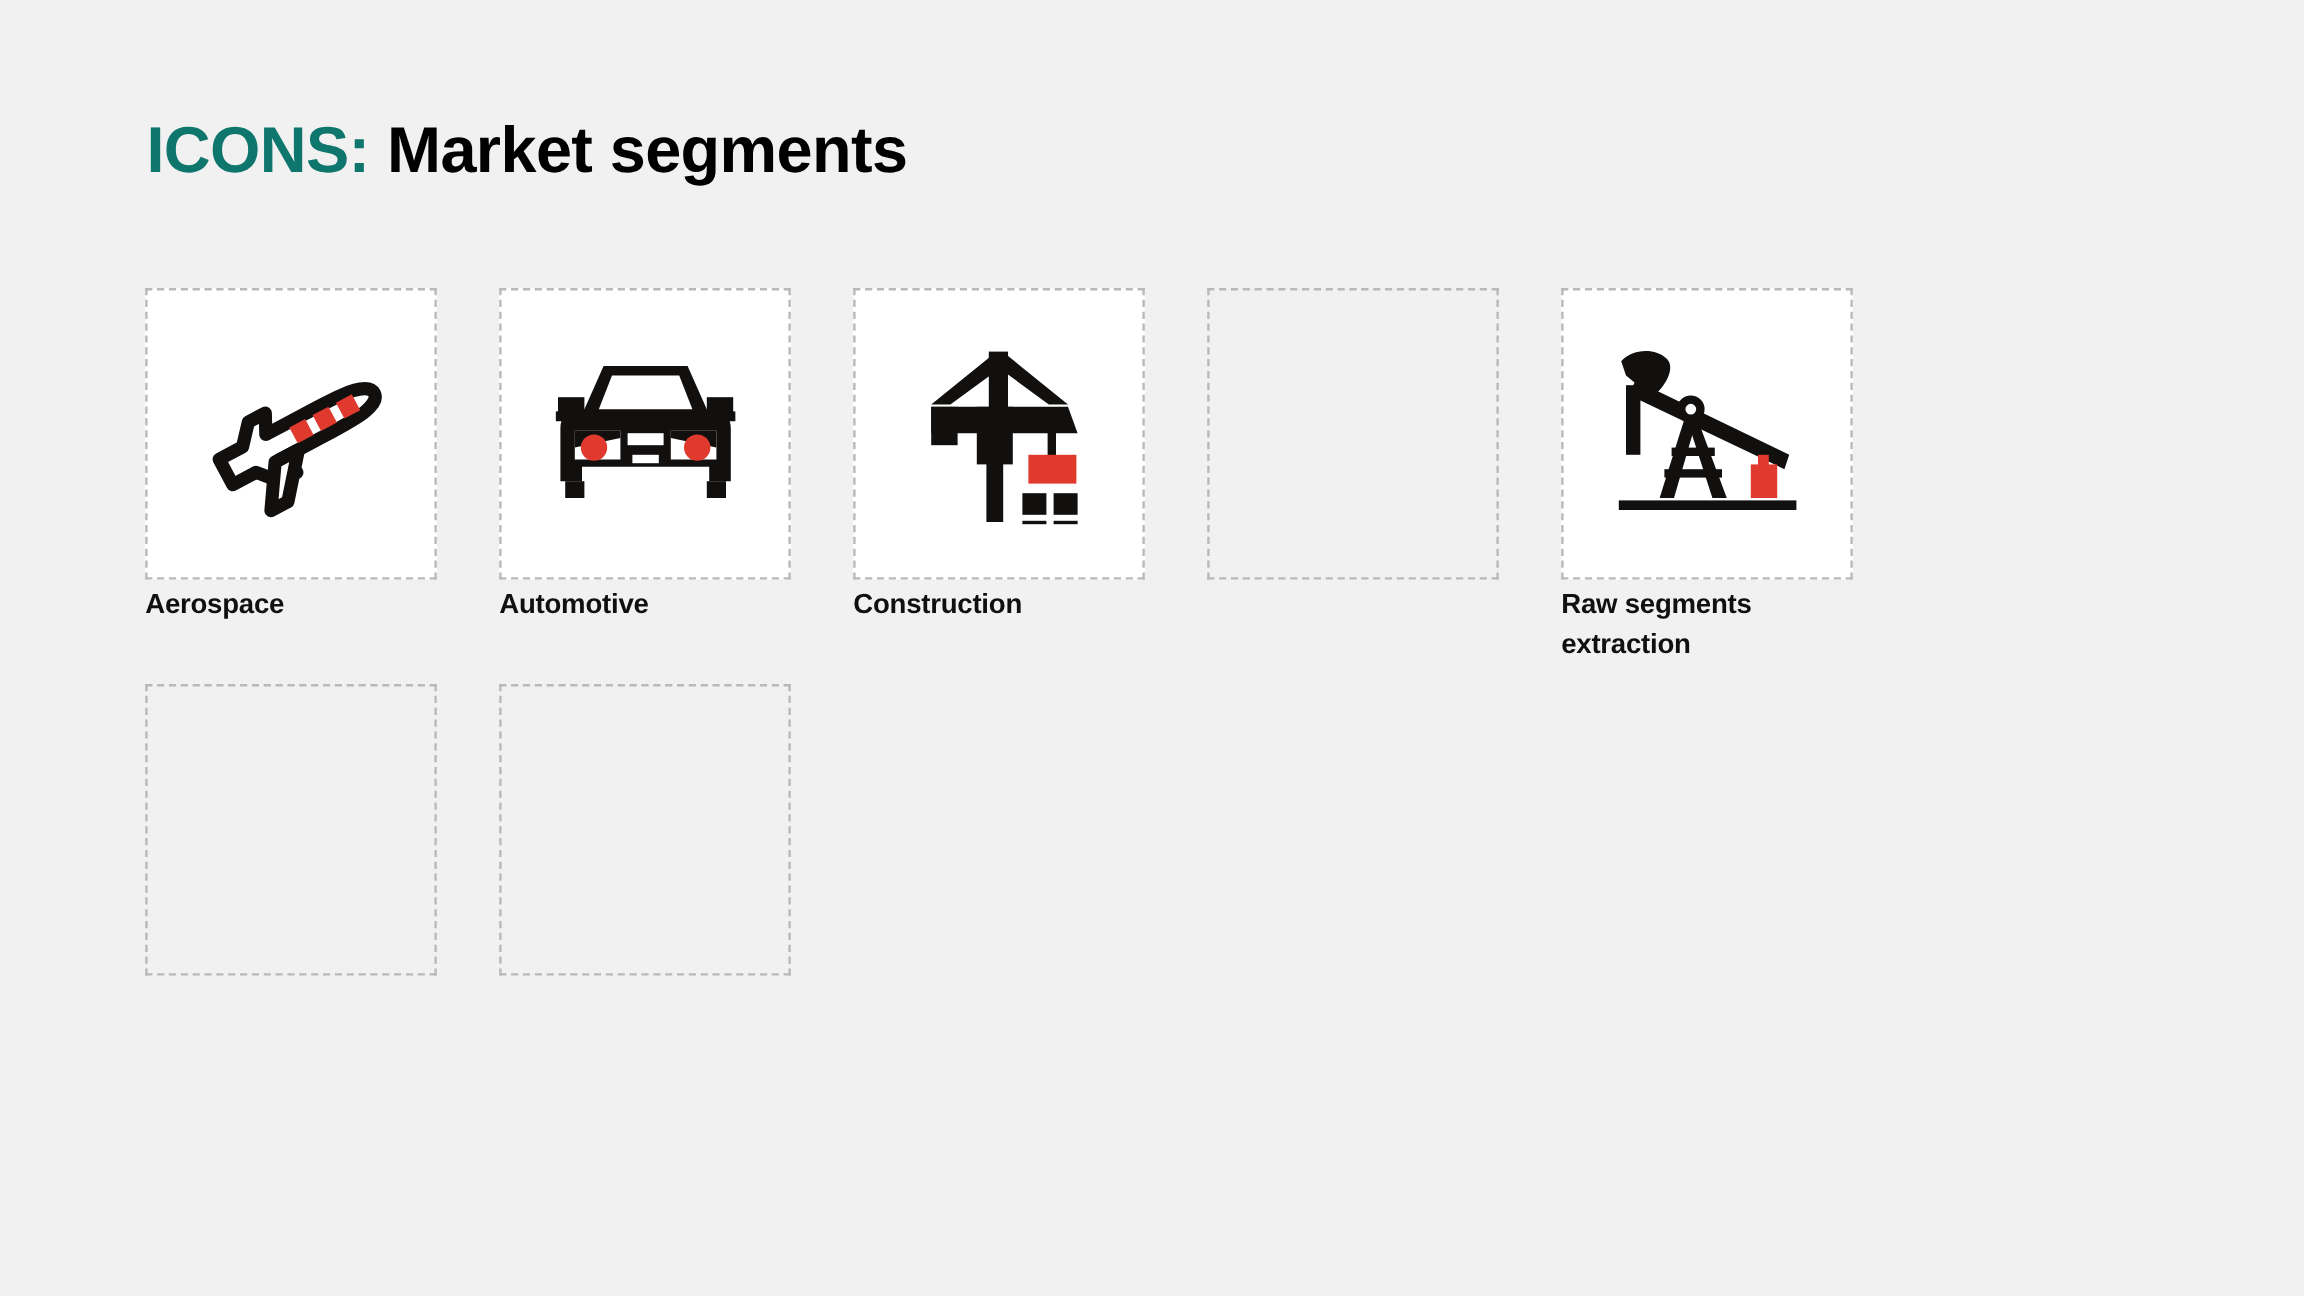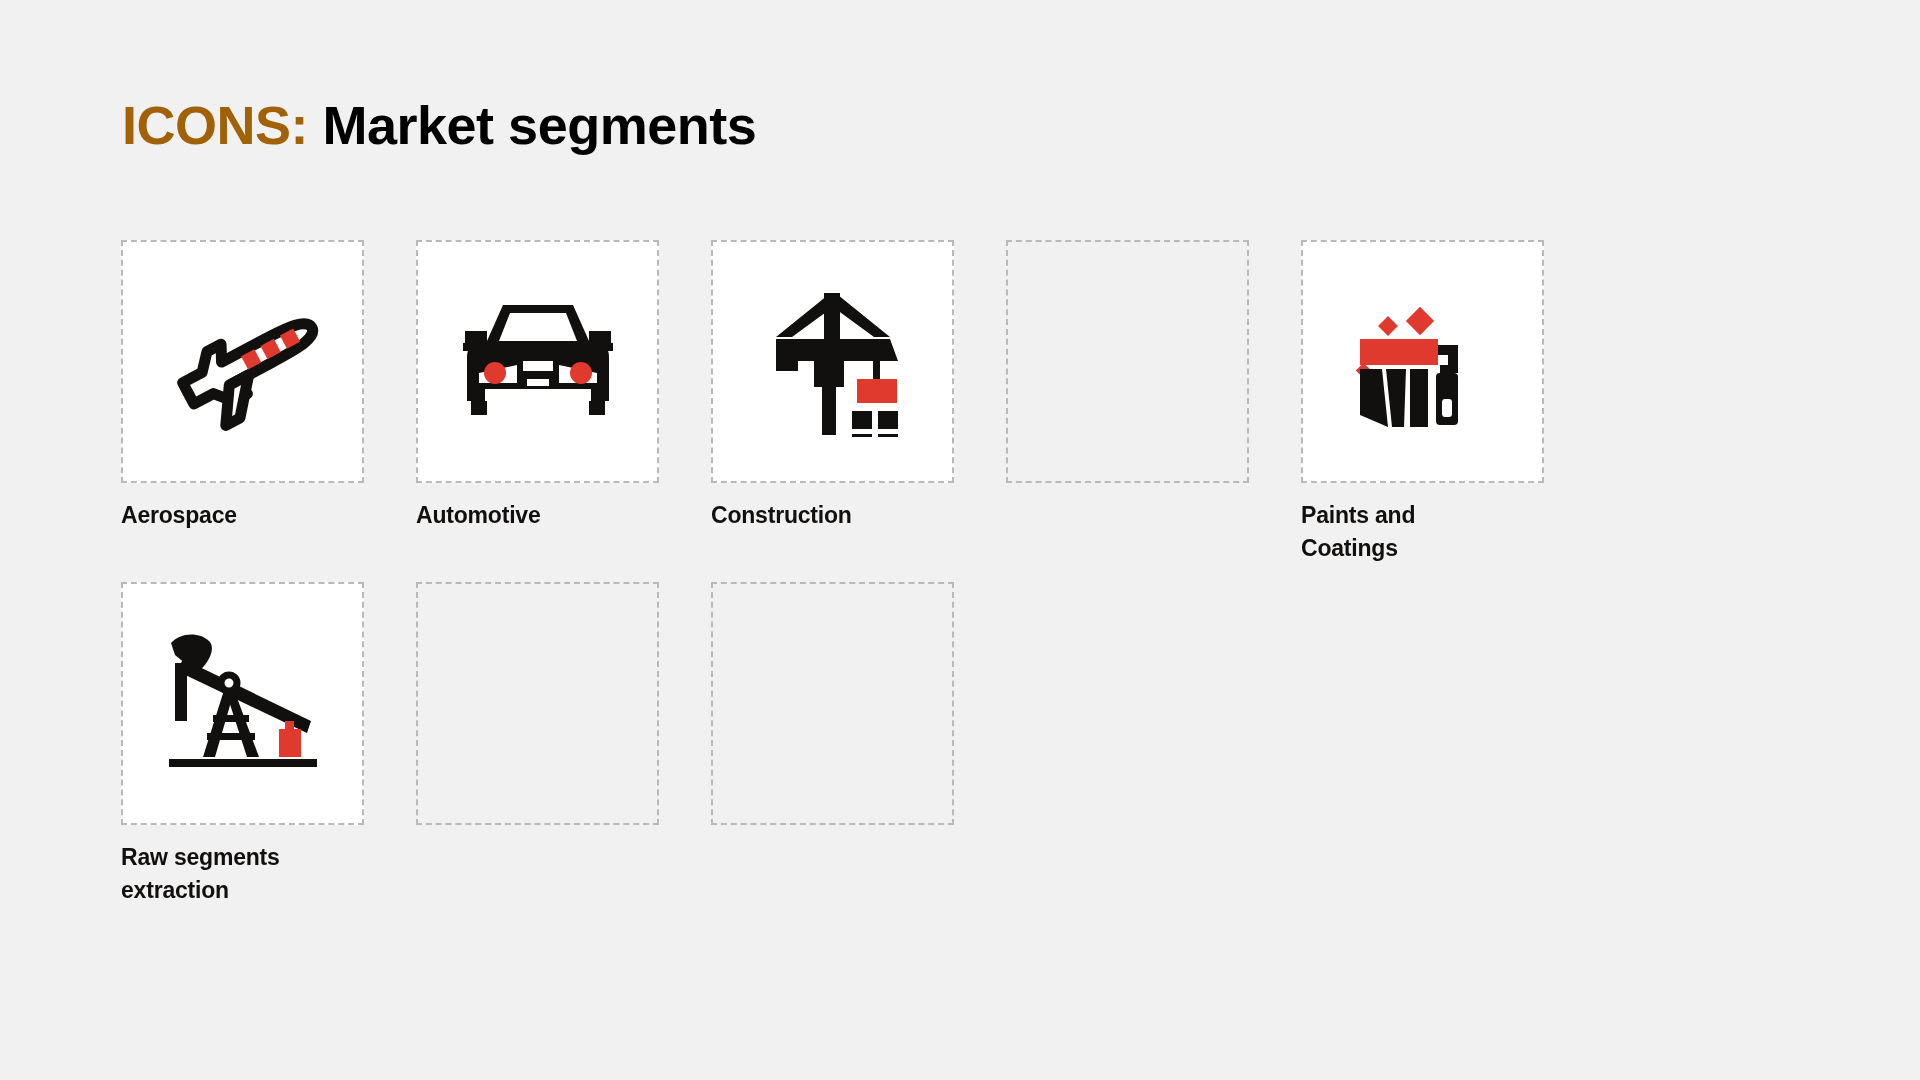--- a/index.html
+++ b/index.html
@@ -14,21 +14,21 @@
 
   .title{
     position:absolute;
     left:122px; top:98px;
     font-size:54px;
     font-weight:bold;
     letter-spacing:-0.5px;
     line-height:1;
     white-space:nowrap;
   }
-  .title .t-black{color:#a16207;}
+  .title .t-black{color:#0f766e;}
   .title .t-red{color:#000000;}
 
   .grid{
     position:absolute;
     left:121px; top:240px;
     display:grid;
     grid-template-columns:repeat(5, 243px);
     grid-template-rows:repeat(2, auto);
     column-gap:52px;
     row-gap:18px;
@@ -40,21 +40,21 @@
   }
   .box{
     width:243px;height:243px;
     border:2px dashed #B9B9B9;
     box-sizing:border-box;
     display:flex;align-items:center;justify-content:center;
   }
   .box.filled{background:#FFFFFF;}
   .box.empty{background:transparent;}
   .label{
-    margin-top:16px;
+    margin-top:4px;
     font-size:23px;
     font-weight:bold;
     color:#12100F;
     line-height:1.42;
     letter-spacing:-0.2px;
     white-space:pre-line;
   }
   svg{display:block;}
 </style>
 </head>
@@ -134,41 +134,20 @@
         </span>
       </div>
       <div class="label">Construction</div>
     </div>
 
     <div class="cell empty-cell">
       <div class="box empty"></div>
 
     </div>
 
-    <div class="cell">
-      <div class="box filled">
-        <span>
-          <svg width="150" height="150" viewBox="0 0 150 150">
-            <rect x="33" y="32" width="14" height="14" transform="rotate(45 40 39)" fill="#E03A2F"></rect>
-            <rect x="62" y="24" width="20" height="20" transform="rotate(45 72 34)" fill="#E03A2F"></rect>
-            <rect x="10" y="78" width="11" height="11" transform="rotate(45 15.5 83.5)" fill="#E03A2F"></rect>
-            <rect x="12" y="52" width="78" height="26" fill="#E03A2F"></rect>
-            <rect x="90" y="58" width="18" height="10" fill="#12100F"></rect>
-            <path d="M100 58 L110 58 L110 86 L92 86 L92 78 L100 78 Z" fill="#12100F"></path>
-            <rect x="88" y="86" width="22" height="52" rx="4" fill="#12100F"></rect>
-            <rect x="94" y="112" width="10" height="18" rx="3" fill="#FFFFFF"></rect>
-            <path d="M12 82 L34 82 L40 140 L12 128 Z" fill="#12100F"></path>
-            <path d="M38 82 L58 82 L56 140 L44 140 Z" fill="#12100F"></path>
-            <rect x="62" y="82" width="18" height="58" fill="#12100F"></rect>
-          </svg>
-        </span>
-      </div>
-      <div class="label">Paints and
-Coatings</div>
-    </div>
 
 
     <div class="cell">
       <div class="box filled">
         <span>
           <svg width="160" height="150" viewBox="0 0 160 150">
             <path d="M8 14 C16 4 36 2 46 12 C54 20 44 36 34 44 L12 26 Z" fill="#12100F"></path>
             <path d="M20 30 L148 92 L144 104 L14 42 Z" fill="#12100F"></path>
             <rect x="12" y="34" width="12" height="58" fill="#12100F"></rect>
             <circle cx="66" cy="54" r="8" fill="#FFFFFF" stroke="#12100F" stroke-width="7"></circle>

